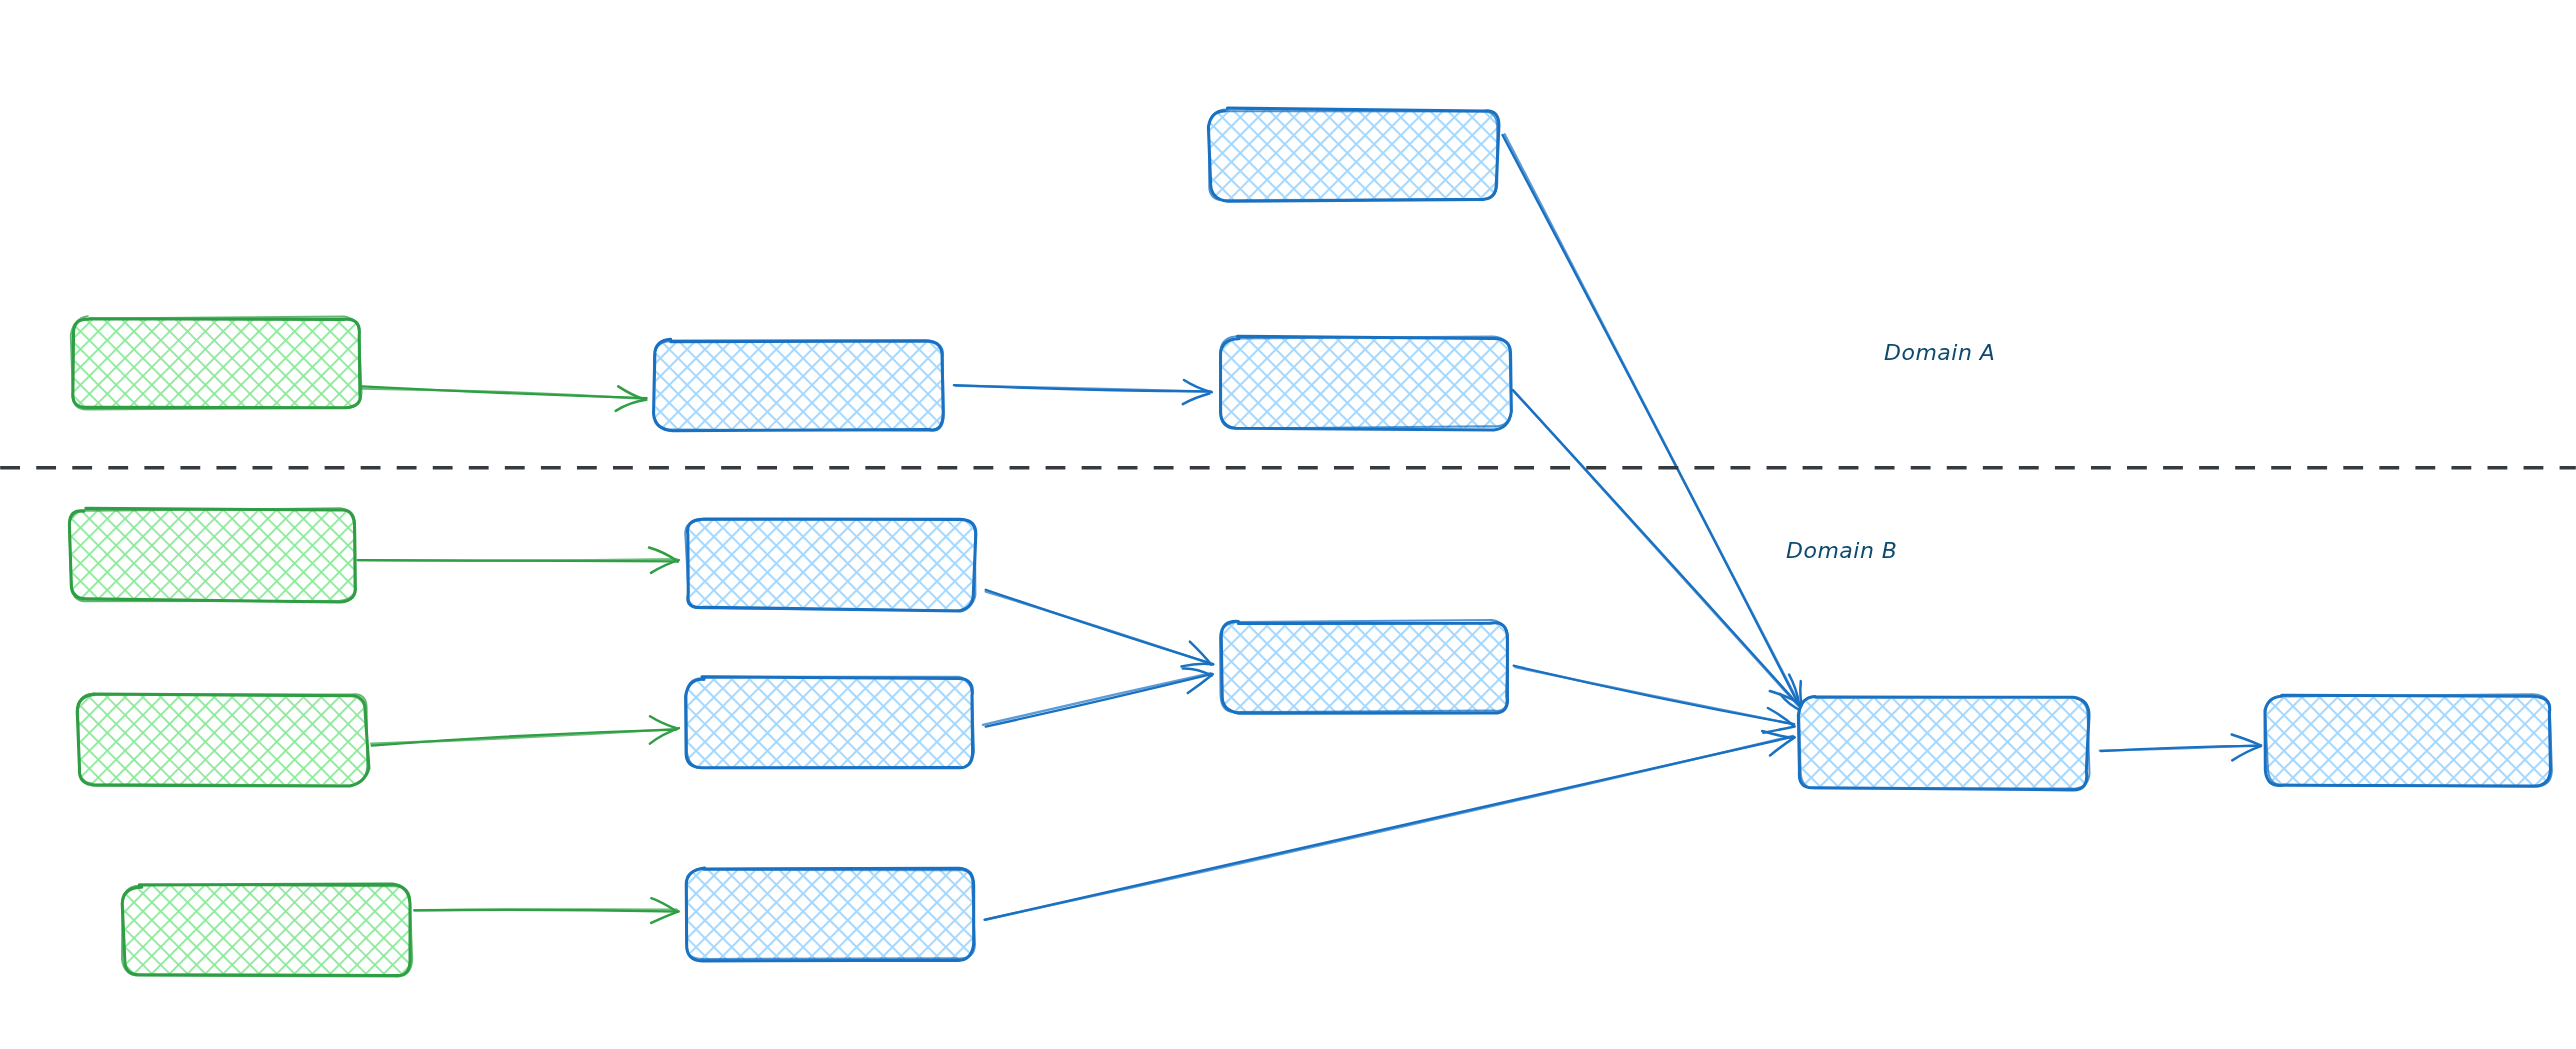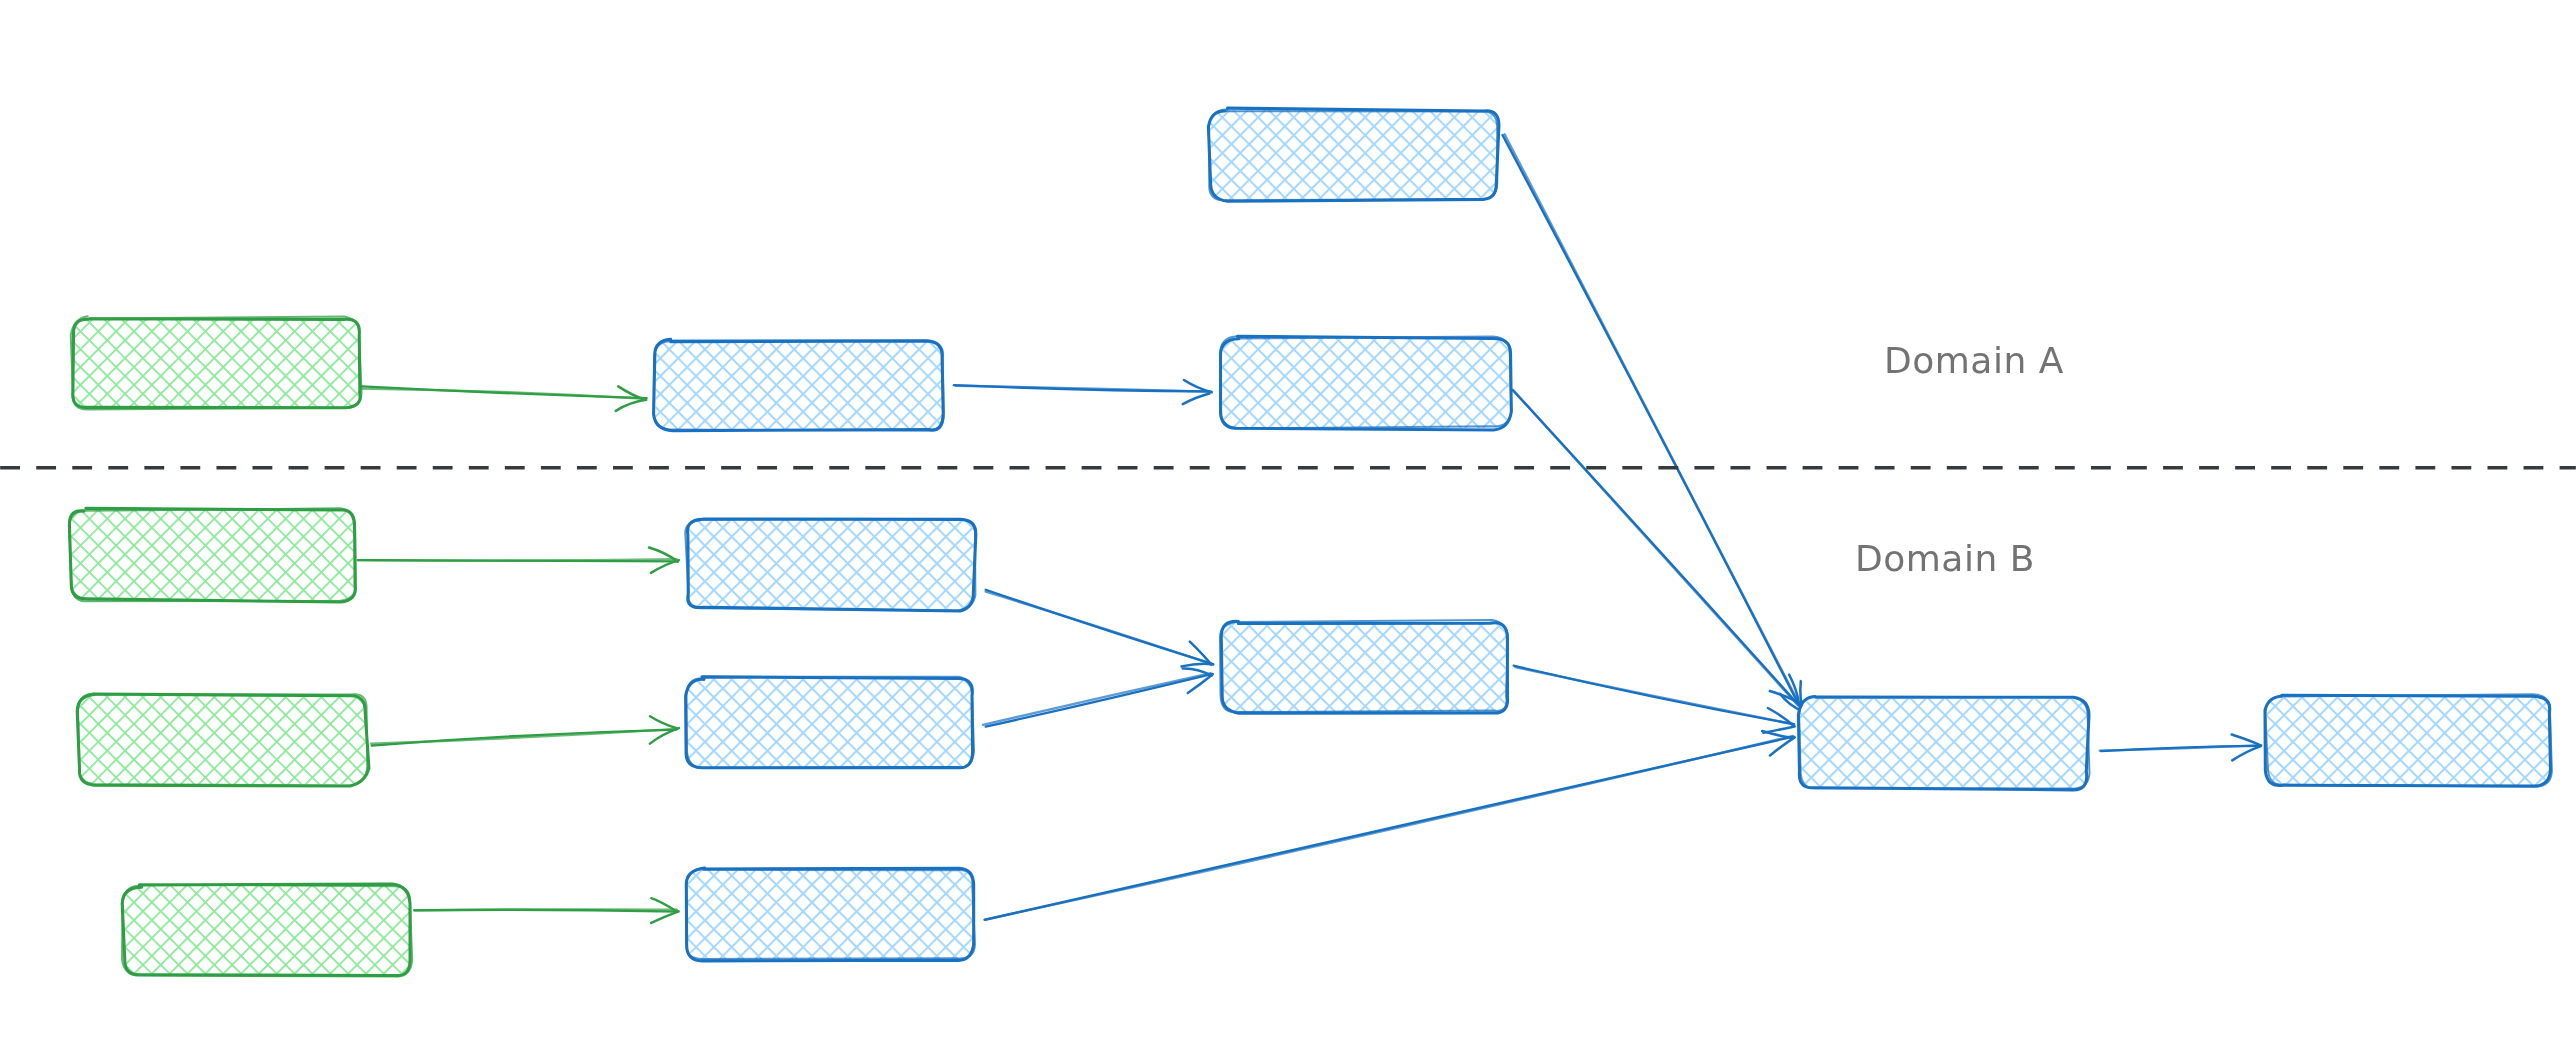--- a/index.html
+++ b/index.html
@@ -22,22 +22,23 @@
   #diagram-svg {
     position: absolute;
     inset: 0;
     width: 2576px;
     height: 1049px;
     display: block;
   }
   .domain-label {
     position: absolute;
     font-family: "DejaVu Sans", sans-serif;
-    font-size: 36px;
-    color: #737373;
+    font-size: 22px;
+    font-style: italic;
+    color: #0c4a6e;
     white-space: nowrap;
     letter-spacing: 0.5px;
     user-select: none;
   }
 </style>
 </head>
 <body>
 
 <div id="canvas-root">
   <svg id="diagram-svg" viewBox="0 0 2858 1164">
@@ -232,15 +233,15 @@
             <rect x="2515" y="772" width="315" height="100" rx="18" ry="18"></rect>
           </clipPath>
           <rect x="2515" y="772" width="315" height="100" rx="18" ry="18" fill="url(#hatch-blue)" clip-path="url(#clip-node-b-sink)"></rect>
           <path d="M 2531.5481610029938 771.5322069753893 L 2810.254408908449 772.6270353409461 Q 2831.839587500319 773.2226673723198 2828.6466097744183 790.7734624936245 L 2829.895899464935 853.4955701184459 Q 2829.290105247311 873.0754799122922 2809.8397072751077 872.1907973968424 L 2533.4756781602277 871.228352317866 Q 2515.1805948808787 874.1327940736898 2513.494207476638 854.9387503760867 L 2513.108454765007 787.9064221904613 Q 2516.6352766888217 773.1691598772071 2531.883307278901 772.487112331111" fill="none" stroke="#1971c2" stroke-width="3.4" stroke-linecap="round" stroke-linejoin="round" opacity="1"></path>
           <path d="M 2534.691641591303 772.7584627906792 L 2810.115354353562 770.4440618642606 Q 2830.3133074292914 771.0874401948415 2829.229017585516 788.7352300603874 L 2831.4549654221164 855.3579470816069 Q 2830.704710697755 872.4128800840117 2813.060538661666 872.9545090361498 L 2533.392096375674 870.8584178608842 Q 2516.828587385826 871.6570907915942 2516.2885774780066 852.0652778201736 L 2513.402323626913 791.9737866587005 Q 2514.8767726227643 772.7886055116542 2531.2279852351176 772.1621828305535" fill="none" stroke="#1971c2" stroke-width="2.2" stroke-linecap="round" stroke-linejoin="round" opacity="0.75"></path>
         </g>
       </g>
   </svg>
 
   <div class="domain-label" id="label-domain-a" style="left: 1884px; top: 340px;">Domain A</div>
-  <div class="domain-label" id="label-domain-b" style="left: 1855px; top: 538px;">Domain B</div>
+  <div class="domain-label" id="label-domain-b" style="left: 1786px; top: 538px;">Domain B</div>
 </div>
 
 
 </body></html>

